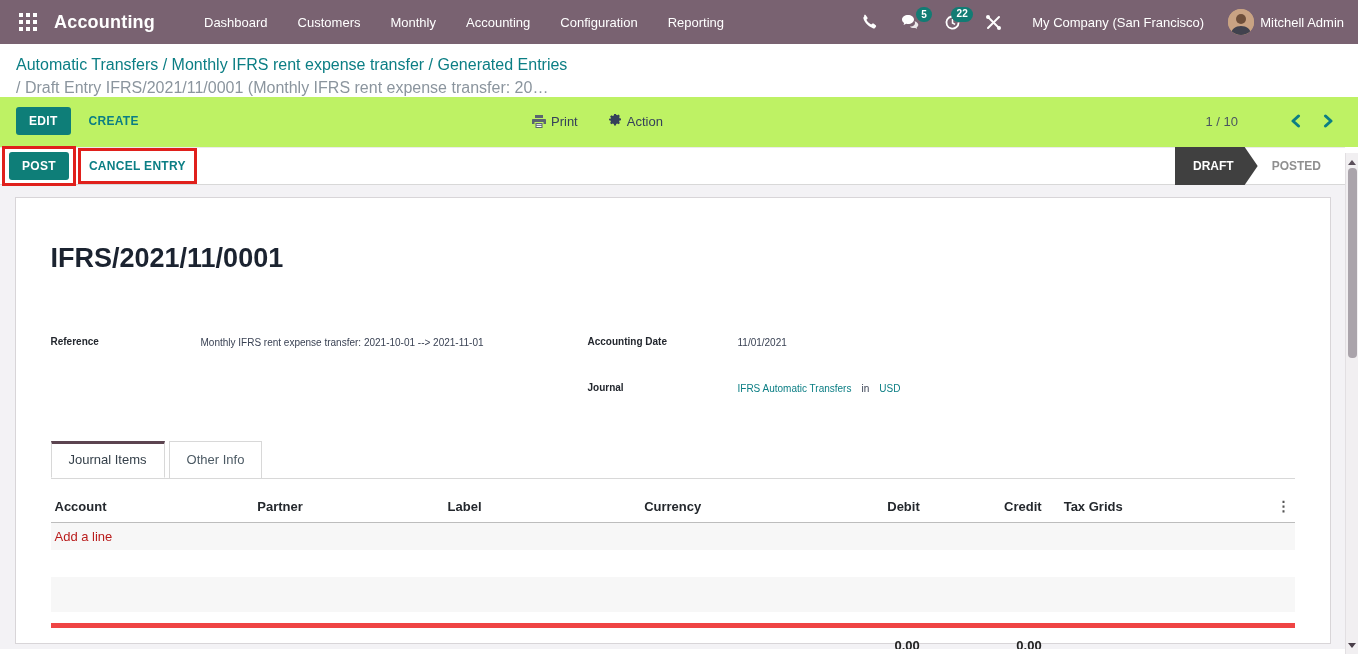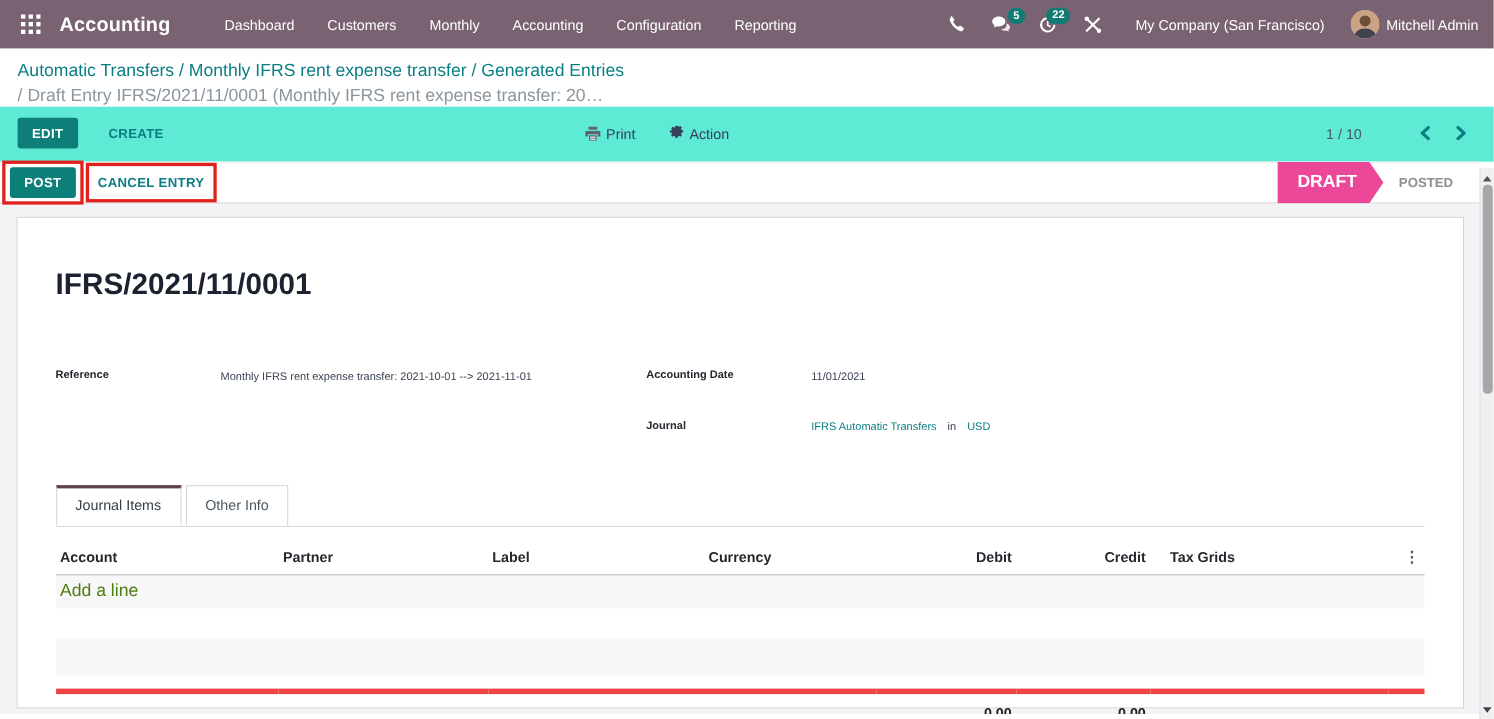--- a/index.html
+++ b/index.html
@@ -19,42 +19,42 @@
     font-size:10px; font-weight:bold; border-radius:9px; padding:1.5px 5.5px; line-height:1.2; }
   .company { font-size:13px; margin-left:6px; cursor:pointer; }
   .userblock { display:flex; align-items:center; gap:6px; cursor:pointer; }
   .avatar { width:26px; height:26px; border-radius:50%; overflow:hidden; background:#caa383; display:block; }
   .username { font-size:13px; }
 
   
   .breadcrumbs { padding:12px 16px 0 16px; background:#fff; }
   .bc1 { font-size:16px; color:#0b7e84; cursor:pointer; }
   .bc2 { font-size:16px; color:#8b959e; margin-top:5px; }
-  .controls { display:flex; align-items:center; padding:10px 16px 12px 16px; position:relative; background:#5eead4;gap:10px; }
+  .controls { display:flex; align-items:center; padding:10px 16px 12px 16px; position:relative; background:#bef264; }
   .btn-primary { background:#0e7e78; color:#fff; border:none; font-size:12px; font-weight:bold;
     padding:7px 13px; border-radius:3px; cursor:pointer; font-family:inherit; letter-spacing:.3px; }
   .btn-link { background:none; border:none; color:#0b7e84; font-size:12px; font-weight:bold;
     margin-left:18px; cursor:pointer; font-family:inherit; letter-spacing:.3px; }
   .cp-center { position:absolute; left:532px; display:flex; gap:30px; align-items:center; }
   .cp-action { display:flex; align-items:center; gap:5px; font-size:13px; color:#35415a; cursor:pointer; }
   .pager { margin-left:auto; display:flex; align-items:center; }
   .pager-count { font-size:13px; color:#4a5560; margin-right:52px; }
   .pager-nav { display:flex; gap:22px; margin-right:8px; }
   .chev { cursor:pointer; display:flex; align-items:center; }
 
   
   .page-body { margin-right:13px; }
   .statusbar { height:38px; background:#fff; border-bottom:1px solid #d8d8d8; border-top:1px solid #ebebeb;
     display:flex; align-items:center; position:relative; }
   .red-box { border:3px solid #e0201c; display:inline-flex; align-items:center; }
   .red-box.post { margin-left:2px; padding:3px 4px; }
   .red-box.cancel { margin-left:2px; padding:5px 8px; align-self:stretch; }
   .statusbar .btn-link { margin-left:0; }
   .statusline { margin-left:auto; display:flex; align-items:stretch; height:38px; }
-  .state-arrow { background:#ec4899; color:#fff; font-size:16px; font-weight:bold;
+  .state-arrow { background:#404040; color:#fff; font-size:12px; font-weight:bold;
     display:flex; align-items:center; padding:0 24px 0 18px; cursor:pointer;
     clip-path:polygon(0 0, calc(100% - 13px) 0, 100% 50%, calc(100% - 13px) 100%, 0 100%); }
   .state-plain { color:#8f8f8f; font-size:12px; font-weight:bold; display:flex; align-items:center;
     padding:0 24px 0 14px; cursor:pointer; }
 
   
   .content { background:#f3f2f5; height:464px; overflow:hidden; }
   .sheet { width:1316px; margin:12px auto 0 auto; background:#fff;
     border:1px solid #d8d5d8; height:447px; padding:45px 35px 20px 35px; }
   .doc-title { font-size:27px; font-weight:bold; color:#1b2330; margin-bottom:32px; }
@@ -73,21 +73,21 @@
     color:#4c5a64; cursor:pointer; position:relative; top:0; background:#fff; margin-right:4px; }
   .tab.active { border-top:3px solid #5c4450; color:#35404a; padding-top:8px;
     border-bottom:1px solid #fff; }
 
   
   table.jitems { width:100%; border-collapse:collapse; margin-top:10px; table-layout:fixed; }
   .jitems th { font-size:13px; font-weight:bold; color:#24282d; text-align:left;
     padding:9px 4px 8px 4px; border-bottom:1px solid #bdbdbd; }
   .jitems th.num, .jitems td.num { text-align:right; }
   .jitems th.menu { text-align:right; color:#555; font-size:14px; cursor:pointer; }
-  .addline td { background:#f7f7f7; color:#4d7c0f; font-size:16px; padding:6px 4px; cursor:pointer; height:27px; }
+  .addline td { background:#f7f7f7; color:#b91c1c; font-size:13px; padding:6px 4px; cursor:pointer; height:27px; }
   .spacer td { height:27px; }
   .stripe td { background:#f7f7f7; height:35px; }
   .spacer2 td { height:13px; }
   .totals td { border-top:5px solid #ef4444; padding:10px 4px; font-size:13px; font-weight:bold; color:#222; }
 
   
   .vscroll { position:absolute; top:153px; right:0; bottom:0; width:13px;
     background:#f1eff1; border-left:1px solid #e2dfe2; display:flex; flex-direction:column; align-items:center; }
   .vthumb { width:9px; height:190px; background:#aaa4ab; border-radius:4px; margin-top:3px; }
   .arr { width:0; height:0; border-left:4px solid transparent; border-right:4px solid transparent; }

